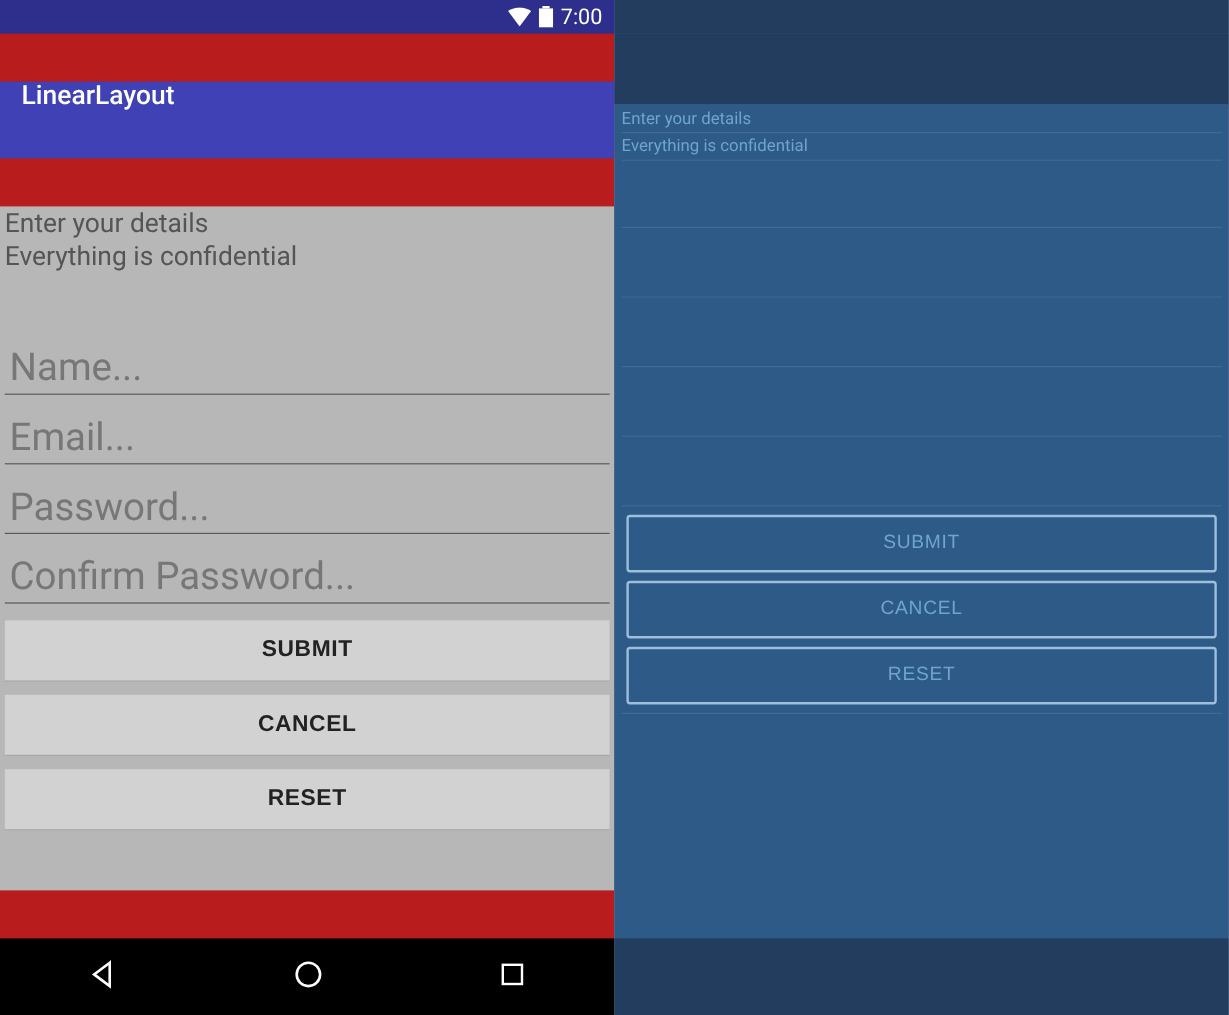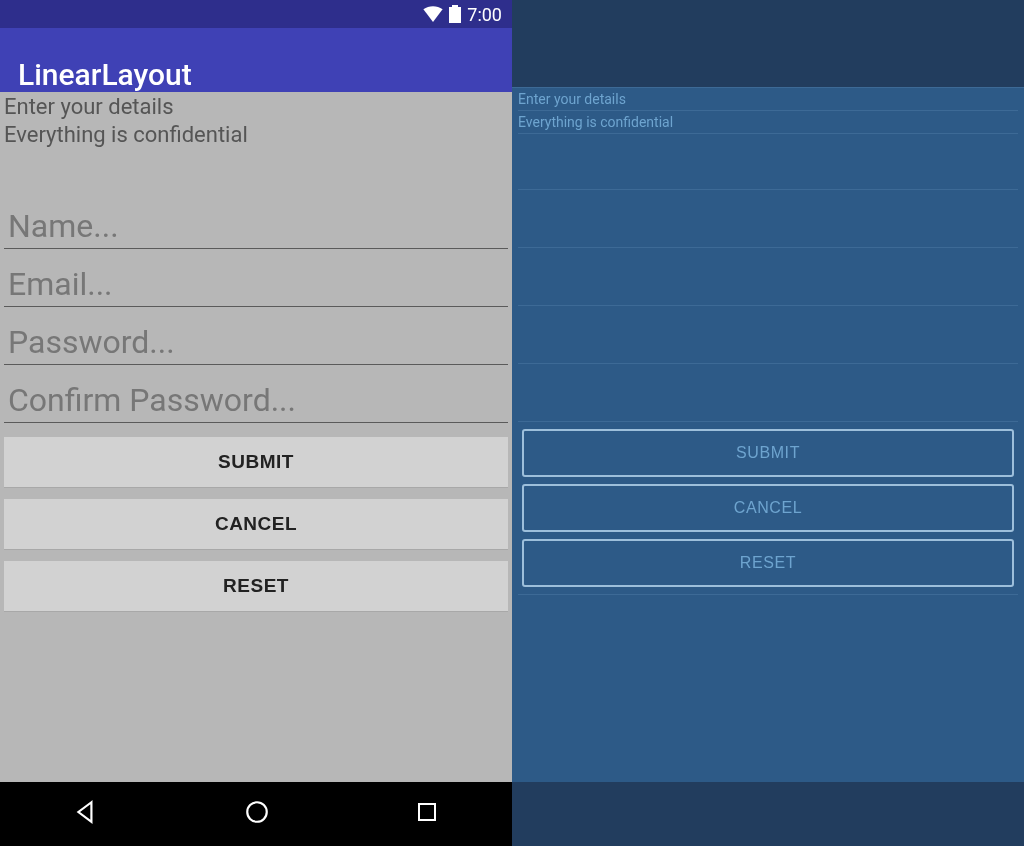--- a/index.html
+++ b/index.html
@@ -11,21 +11,21 @@
       overflow: hidden;
     }
     .screen {
       width: 512px;
       height: 846px;
       position: relative;
       display: flex;
       flex-direction: column;
     }
     
-    .left { background: #b91c1c; }
+    .left { background: #b91c1c; gap: 40px; }
     .status-bar {
       height: 28px;
       background: #2e2e8c;
       display: flex;
       justify-content: flex-end;
       align-items: center;
       padding: 0 10px;
       color: #fff;
       gap: 6px;
       font-size: 18px;
@@ -33,23 +33,23 @@
     .wifi-icon, .battery-icon {
       display: inline-flex;
       align-items: center;
     }
     .wifi-icon svg, .battery-icon svg { fill: #fff; }
     .app-bar {
       height: 64px;
       background: #3f41b5;
       color: #fff;
       display: flex;
-      align-items: flex-end;
+      align-items: flex-start;
       padding-left: 18px;
-      font-size: 30px;
+      font-size: 22px;
       font-weight: 500;
     }
     .content {
       background: #b7b7b7;
       flex: 1;
       padding: 0 4px;
     }
     .left .hint {
       color: #555;
       font-size: 22px;

